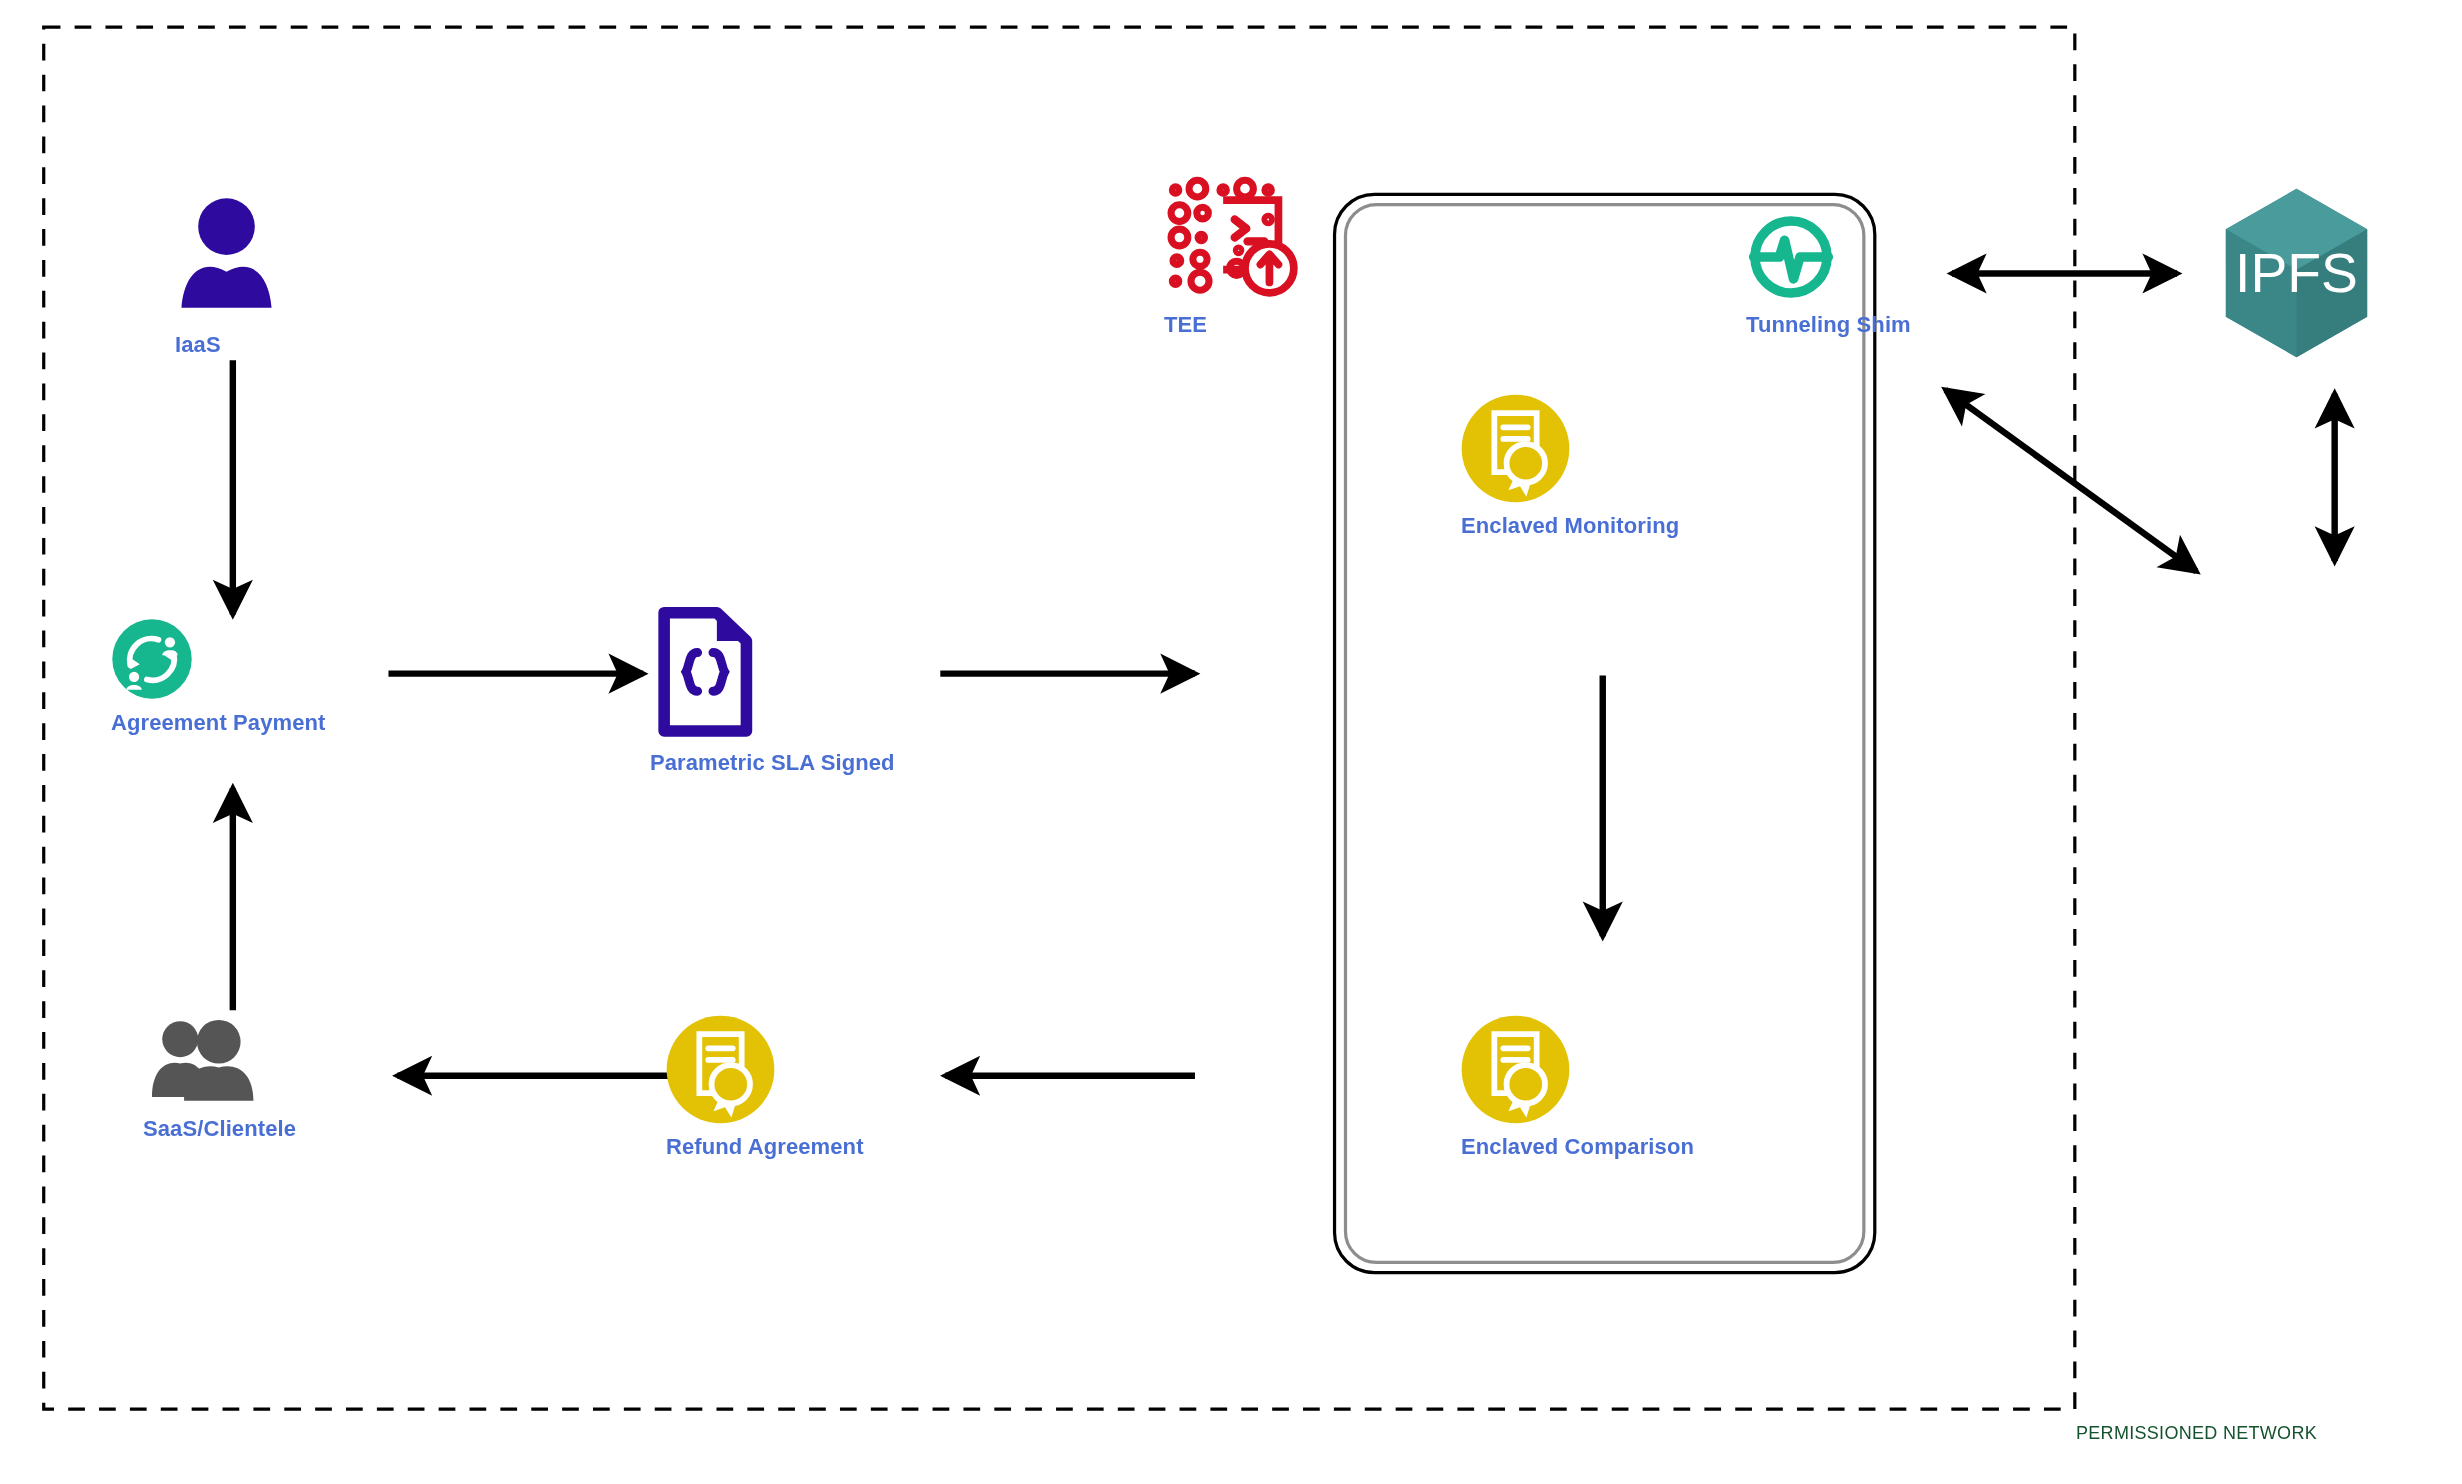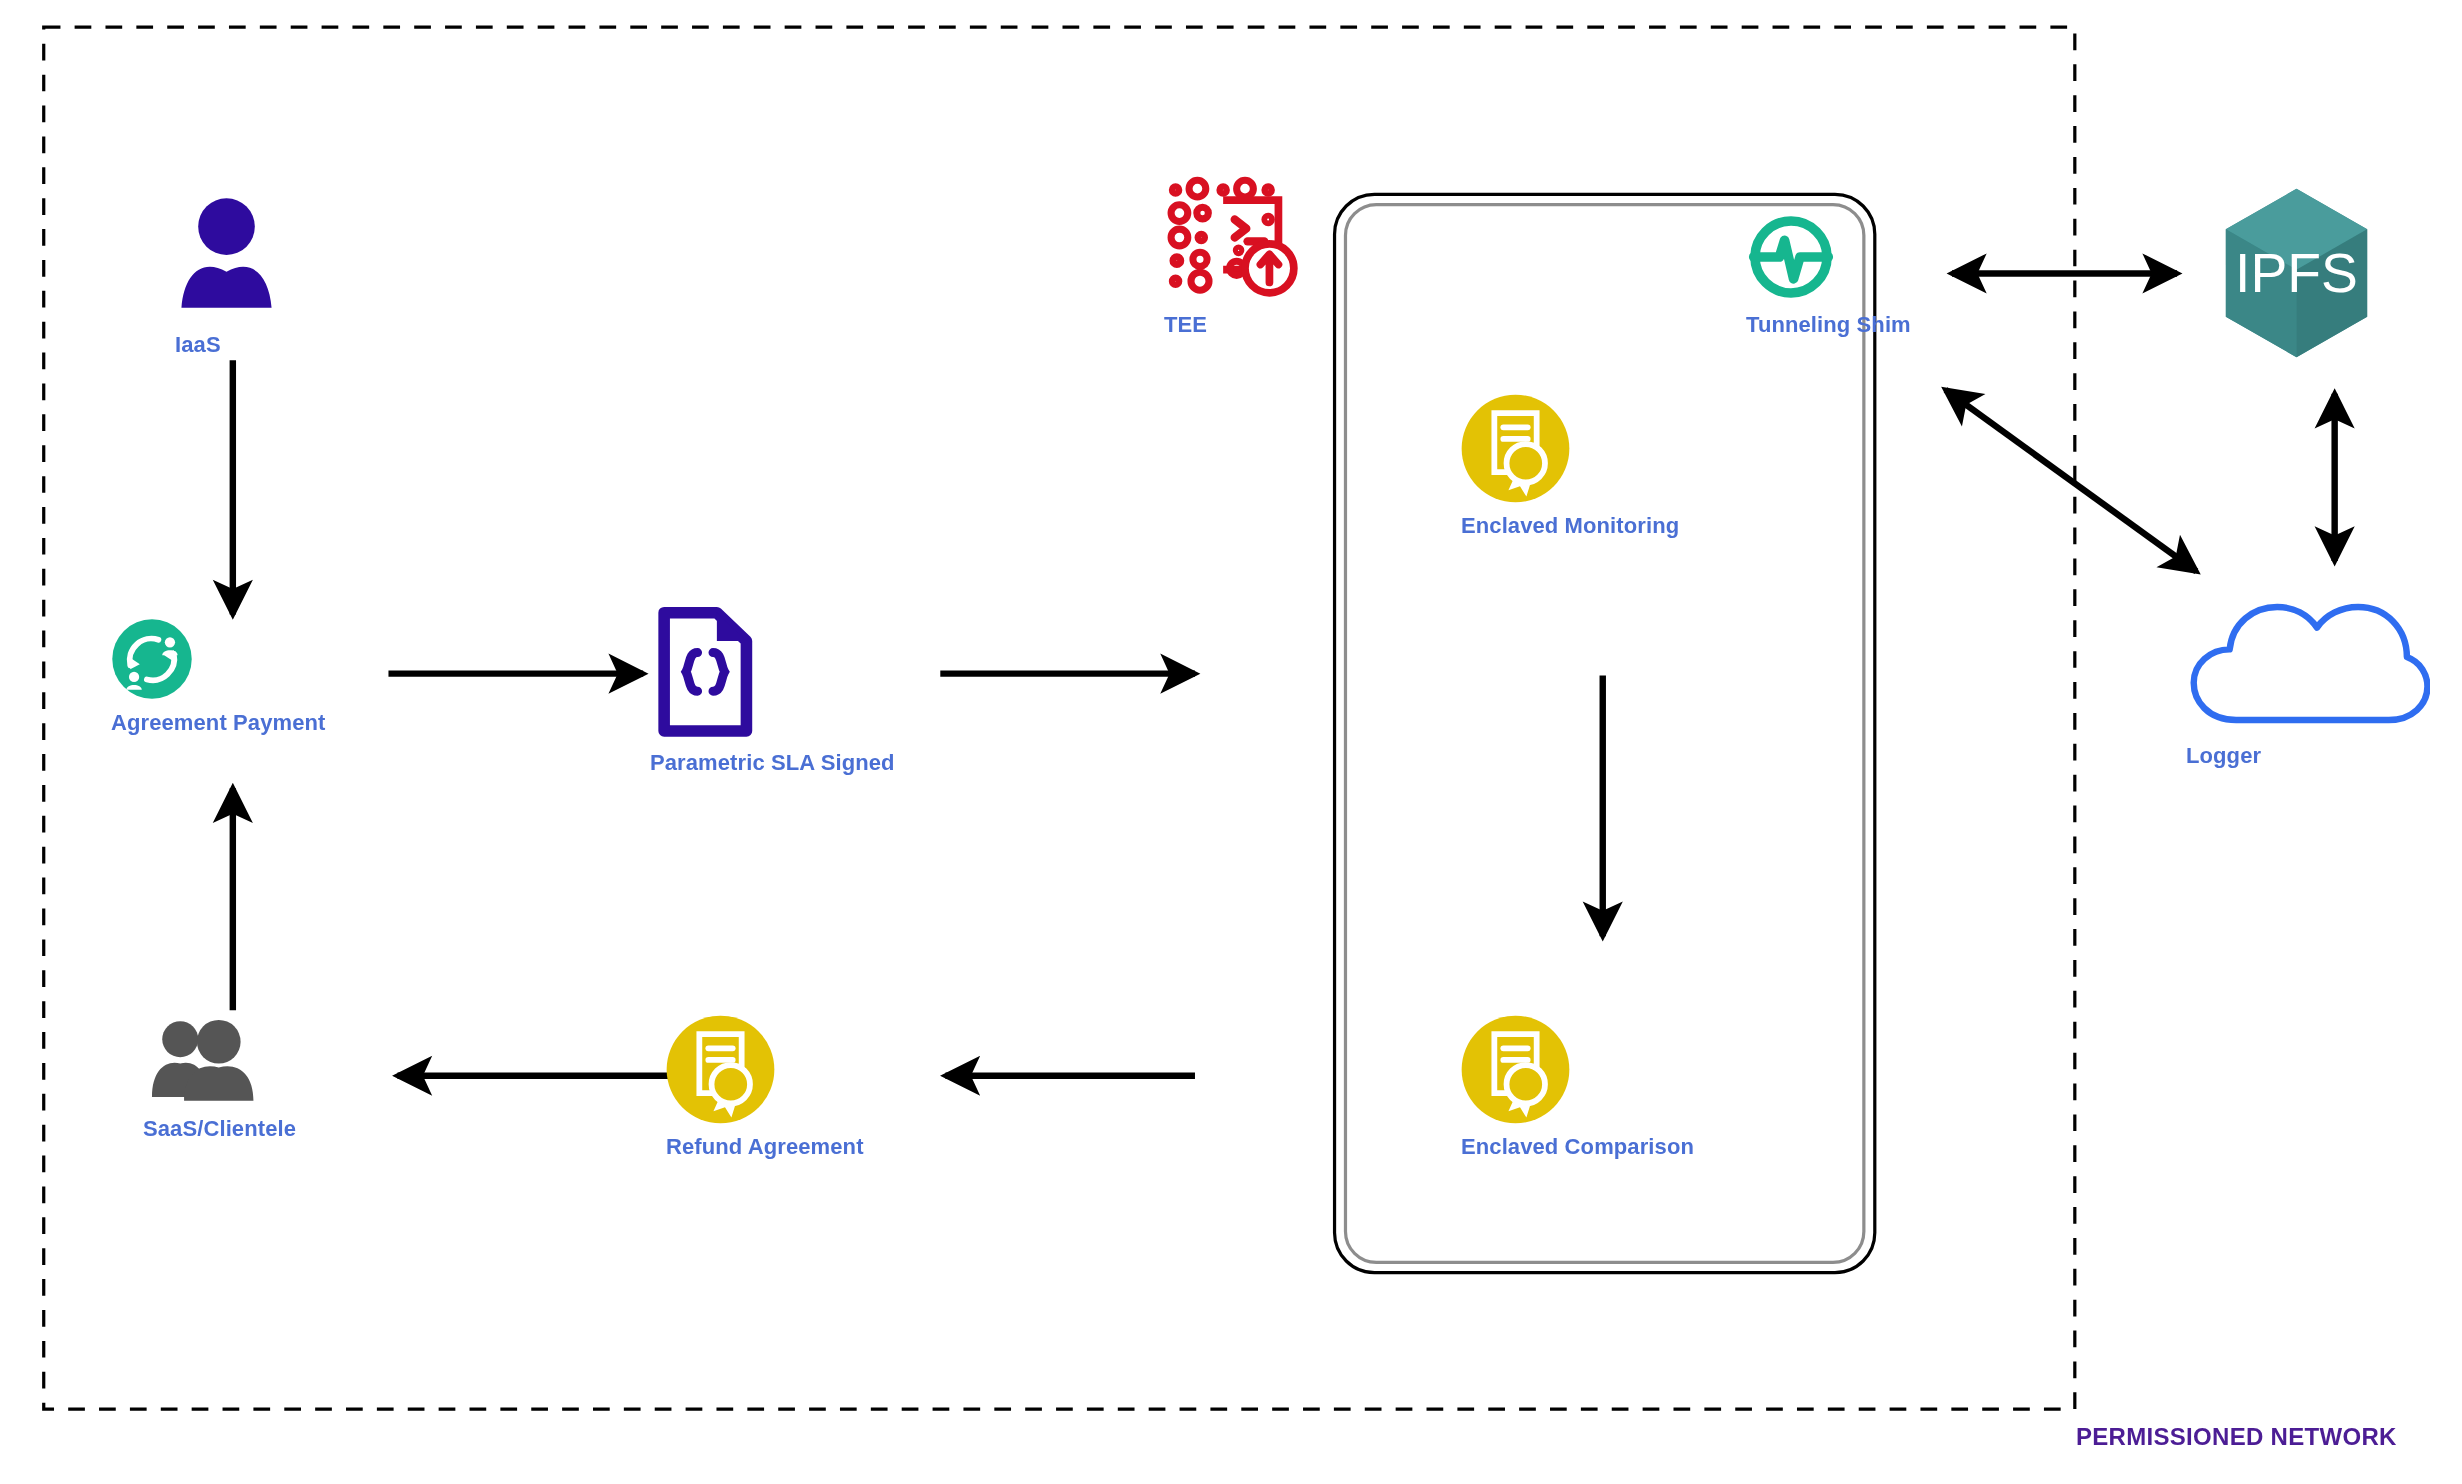--- a/index.html
+++ b/index.html
@@ -2,21 +2,21 @@
 <html style="font-size:10.3px"><head>
 <meta charset="utf-8">
 <style>
   html,body{margin:0;padding:0;background:#ffffff;}
   body{font-family:"Liberation Sans",sans-serif;}
   #stage{position:relative;width:2462px;height:1485px;background:#fff;overflow:hidden;}
   #canvas{position:absolute;inset:0;width:100%;height:100%;}
   .node{position:absolute;display:flex;flex-direction:column;align-items:flex-start;}
   .node .glyph{display:block;}
   .lbl{margin-top:9px;font-size:22px;font-weight:bold;color:#4a6fd4;white-space:nowrap;letter-spacing:0.1px;text-align:center;line-height:1.1;}
-  .net-label{position:absolute;font-size:24px;font-weight:bold;color:#4c1d95;letter-spacing:0.3px;white-space:nowrap;}
+  .net-label{position:absolute;font-size:18px;font-weight:normal;color:#14532d;letter-spacing:0.3px;white-space:nowrap;}
 </style>
 </head>
 <body>
 
 <div id="stage">
 
   <svg id="canvas" viewBox="0 0 3828 2308" preserveAspectRatio="none">
     <defs>
       <marker id="ah" viewBox="0 0 12 12" refX="9.6" refY="6" markerWidth="7.2" markerHeight="7.2" orient="auto-start-reverse">
         <path d="M0.6 0.8 L11 6 L0.6 11.2 L3 6 Z" fill="#000"></path>
@@ -188,28 +188,17 @@
       <svg width="157" height="176" viewBox="0 0 244 274">
         <polygon points="122,6 232,69 232,205 122,268 12,205 12,69" fill="#3f8f8f"></polygon>
         <polygon points="122,6 232,69 122,132 12,69" fill="#4a9c9c"></polygon>
         <polygon points="12,69 122,132 122,268 12,205" fill="#3b8787"></polygon>
         <polygon points="232,69 232,205 122,268 122,132" fill="#367d7d"></polygon>
         <text x="122" y="166" text-anchor="middle" font-family="Liberation Sans, sans-serif" font-size="86" fill="#ffffff">IPFS</text>
       </svg>
     </span>
   </div>
 
-  <div class="node" style="left:2186px;top:585px;width:244px;">
-    <span class="glyph">
-      <svg width="244" height="148" viewBox="0 0 380 230">
-        <path d="M78 210 C34 210 12 180 12 152 C12 122 38 100 68 100
-                 C72 60 104 34 142 34 C168 34 190 46 204 66
-                 C218 46 242 34 268 34 C312 34 344 68 344 112
-                 C366 120 376 140 376 158 C376 186 352 210 316 210 Z" fill="none" stroke="#2f6df0" stroke-width="10" stroke-linejoin="round"></path>
-      </svg>
-    </span>
-    <span class="lbl">Logger</span>
-  </div>
 
   <div class="net-label" style="left:2076px;top:1423px;">PERMISSIONED NETWORK</div>
 
 </div>
 
 
 </body></html>

